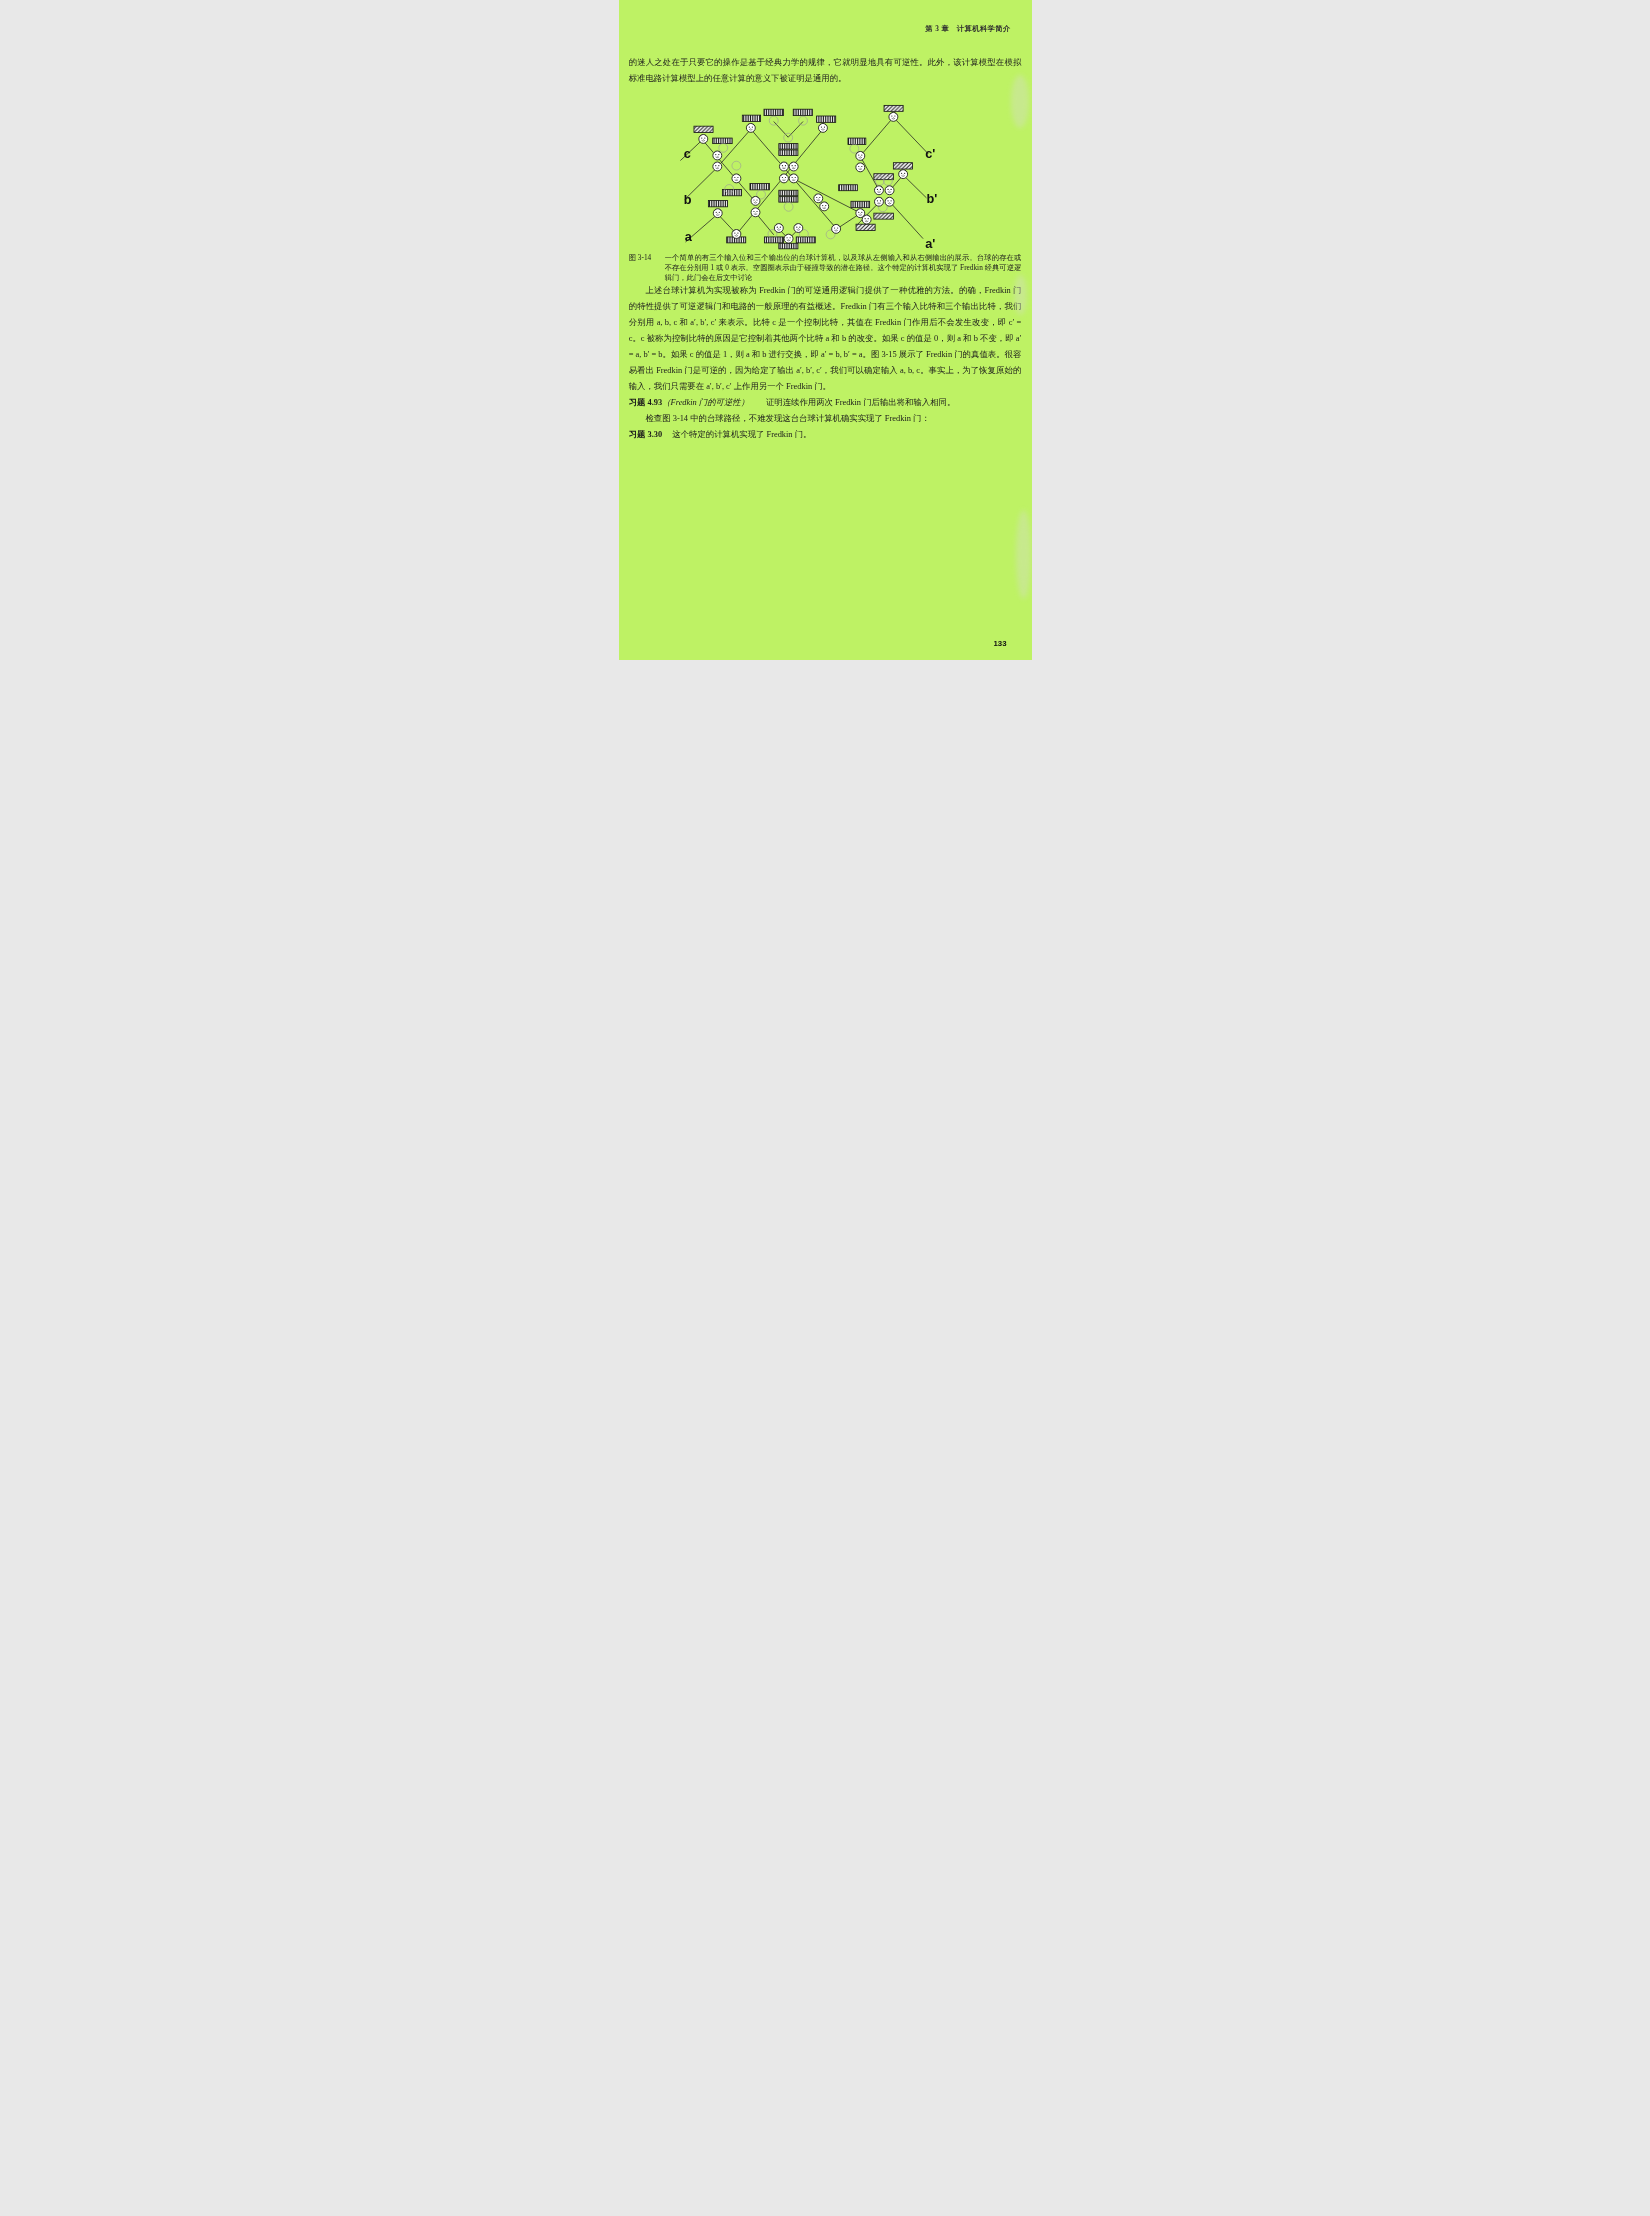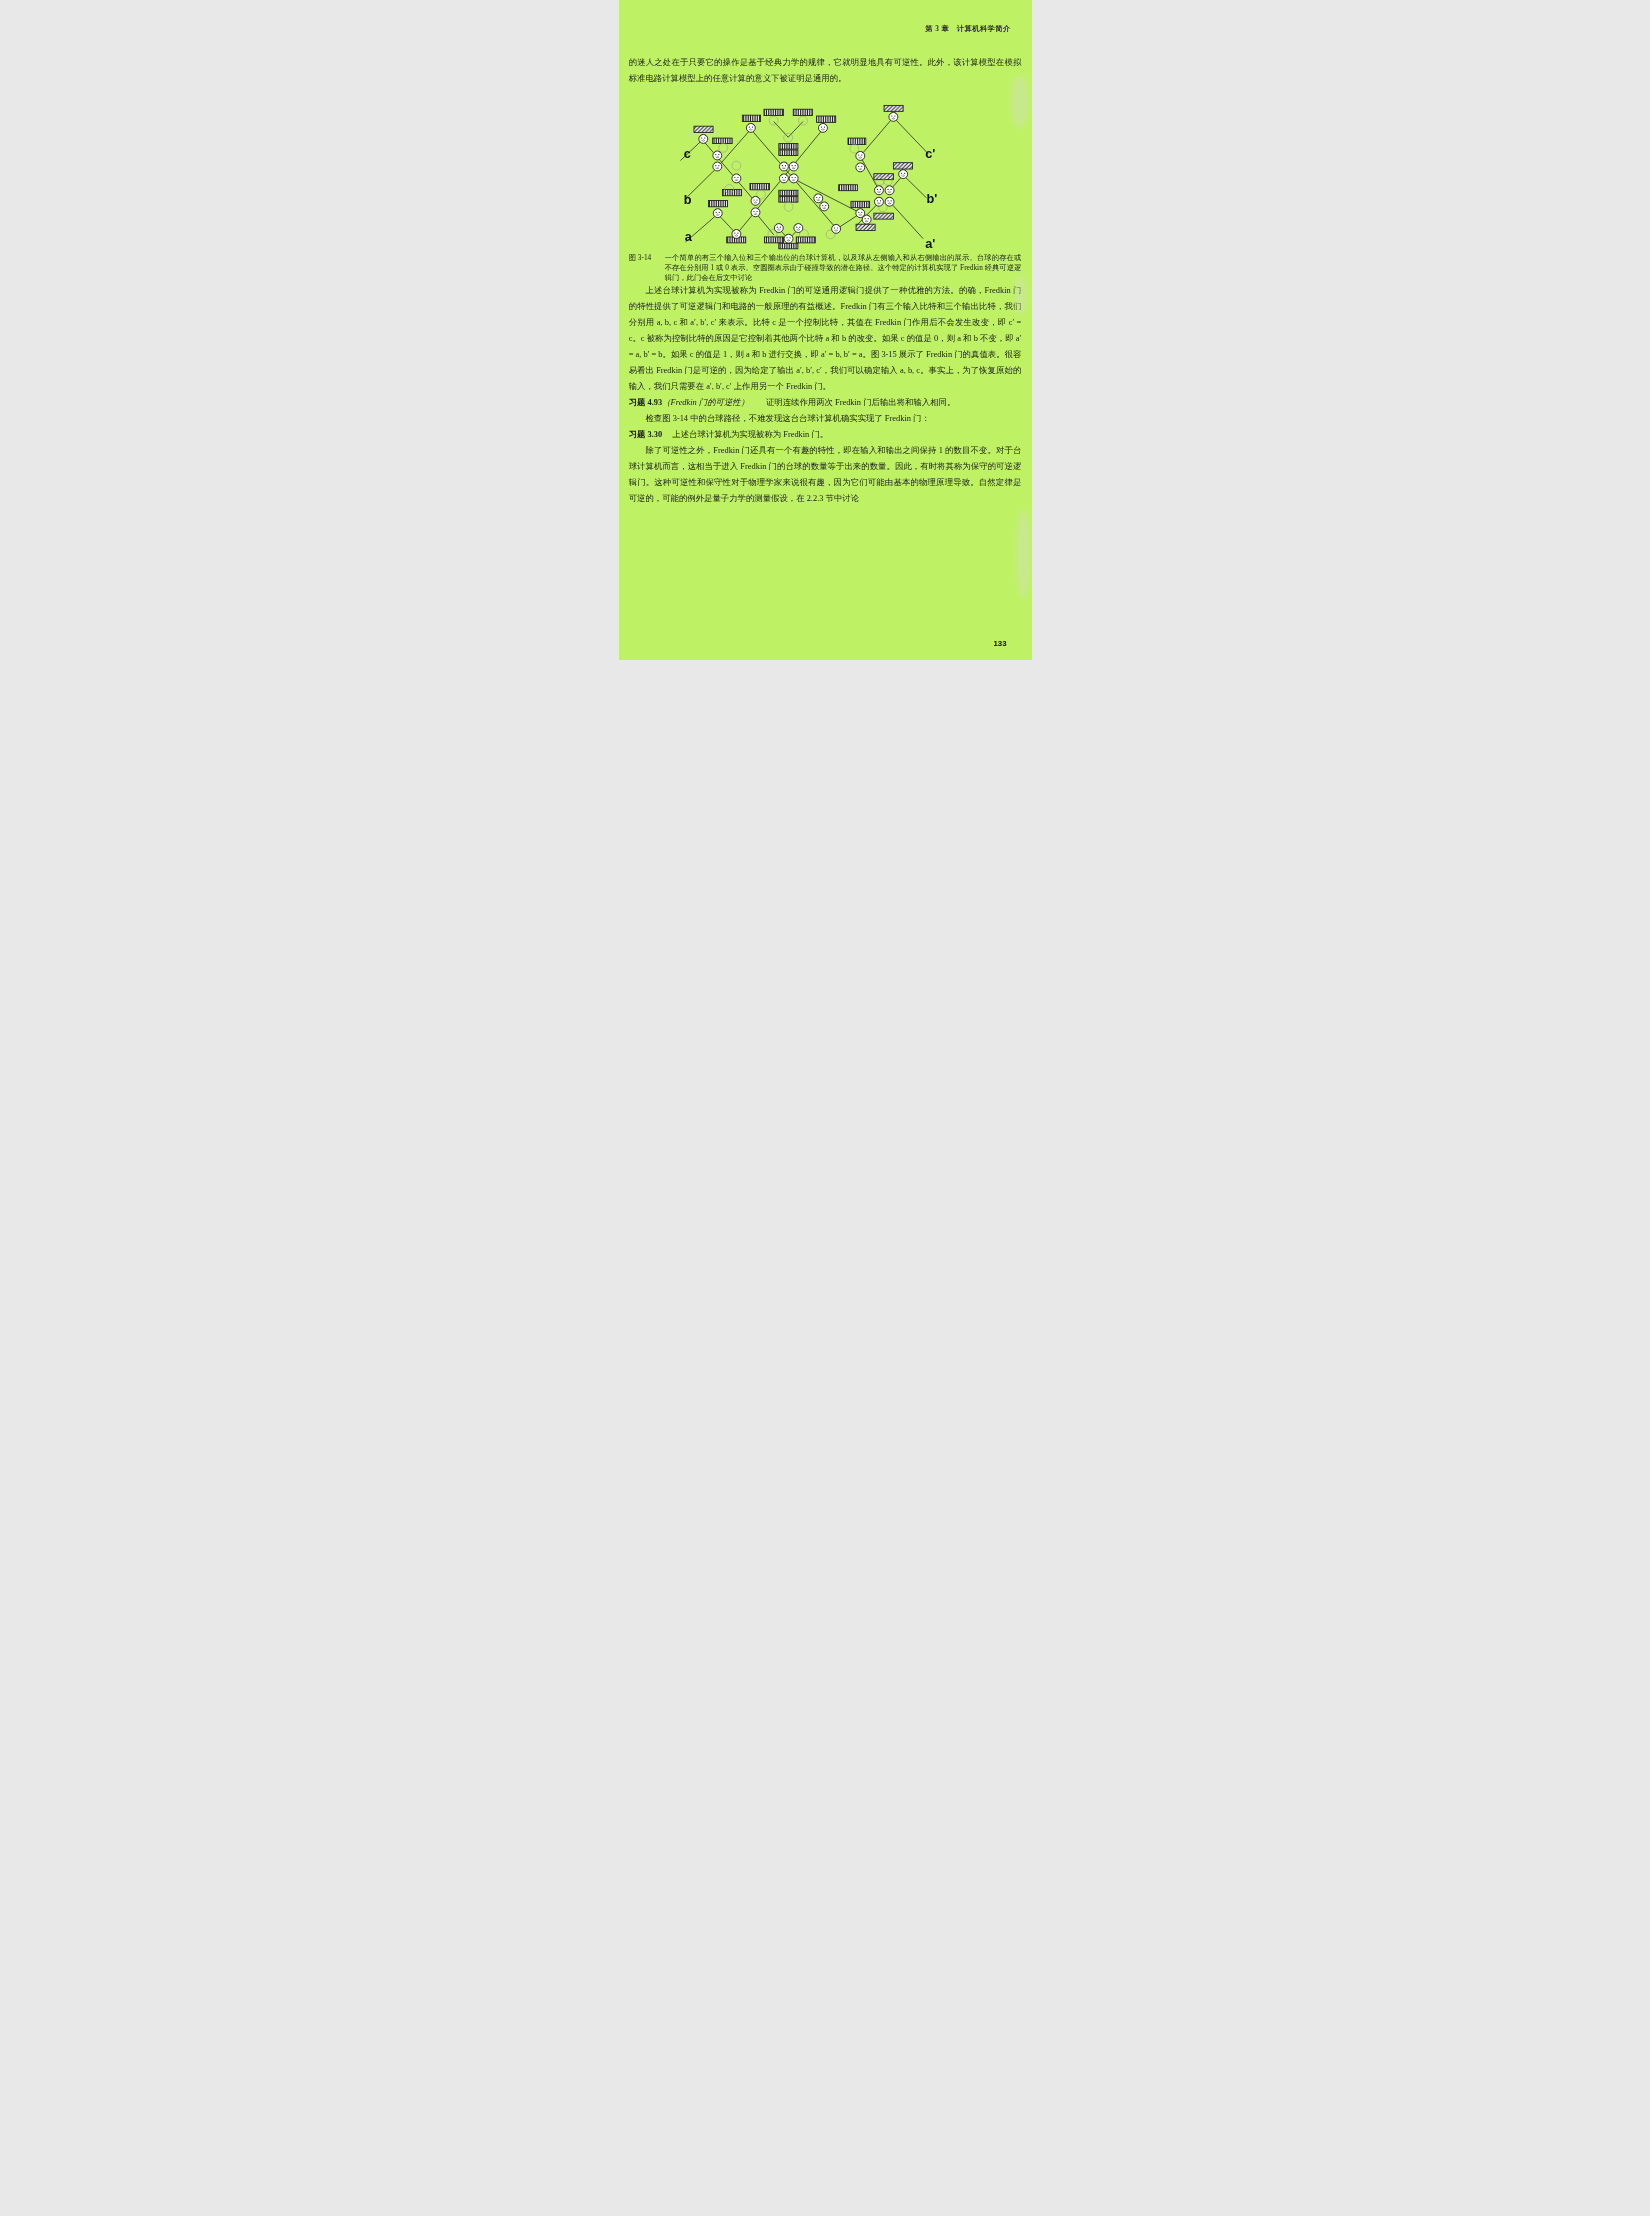--- a/index.html
+++ b/index.html
@@ -426,23 +426,22 @@
     <span>一个简单的有三个输入位和三个输出位的台球计算机，以及球从左侧输入和从右侧输出的展示。台球的存在或不存在分别用 1 或 0 表示。空圆圈表示由于碰撞导致的潜在路径。这个特定的计算机实现了 Fredkin 经典可逆逻辑门，此门会在后文中讨论</span>
   </div>
 
 
   <p class="body ind m-p3">上述台球计算机为实现被称为 Fredkin 门的可逆通用逻辑门提供了一种优雅的方法。的确，Fredkin 门的特性提供了可逆逻辑门和电路的一般原理的有益概述。Fredkin 门有三个输入比特和三个输出比特，我们分别用 a, b, c 和 a′, b′, c′ 来表示。比特 c 是一个控制比特，其值在 Fredkin 门作用后不会发生改变，即 c′ = c。c 被称为控制比特的原因是它控制着其他两个比特 a 和 b 的改变。如果 c 的值是 0，则 a 和 b 不变，即 a′ = a, b′ = b。如果 c 的值是 1，则 a 和 b 进行交换，即 a′ = b, b′ = a。图 3-15 展示了 Fredkin 门的真值表。很容易看出 Fredkin 门是可逆的，因为给定了输出 a′, b′, c′，我们可以确定输入 a, b, c。事实上，为了恢复原始的输入，我们只需要在 a′, b′, c′ 上作用另一个 Fredkin 门。</p>
 
   <p class="body m-ex29"><span class="ex-label">习题 4.93</span><span class="ex-paren">（Fredkin 门的可逆性）</span><span class="ex-gap"></span><span>证明连续作用两次 Fredkin 门后输出将和输入相同。</span></p>
 
   <p class="body ind m-p4">检查图 3-14 中的台球路径，不难发现这台台球计算机确实实现了 Fredkin 门：</p>
 
-  <p class="body m-ex30"><span class="ex-label">习题 3.30</span><span class="ex-gap-s"></span><span>上述台球计算机为实现被称为 Fredkin 门。</span></p>
-
-  <p class="body ind m-p5">除了可逆性之外，Fredkin 门还具有一个有趣的特性，即在输入和输出之间保持 1 的数目不变。对于台球计算机而言，这相当于进入 Fredkin 门的台球的数量等于出来的数量。因此，有时将其称为保守的可逆逻辑门。这种可逆性和保守性对于物理学家来说很有趣，因为它们可能由基本的物理原理导致。自然定律是可逆的，可能的例外是量子力学的测量假设，在 2.2.3 节中讨论</p>
+  <p class="body m-ex30"><span class="ex-label">习题 3.30</span><span class="ex-gap-s"></span><span>这个特定的计算机实现了 Fredkin 门。</span></p>
+
 
   <div class="pagenum">133</div>
 
   <div class="artifact a1"></div>
   <div class="artifact a2"></div>
   <div class="artifact a3"></div>
 </div>
 
 
 </body></html>

